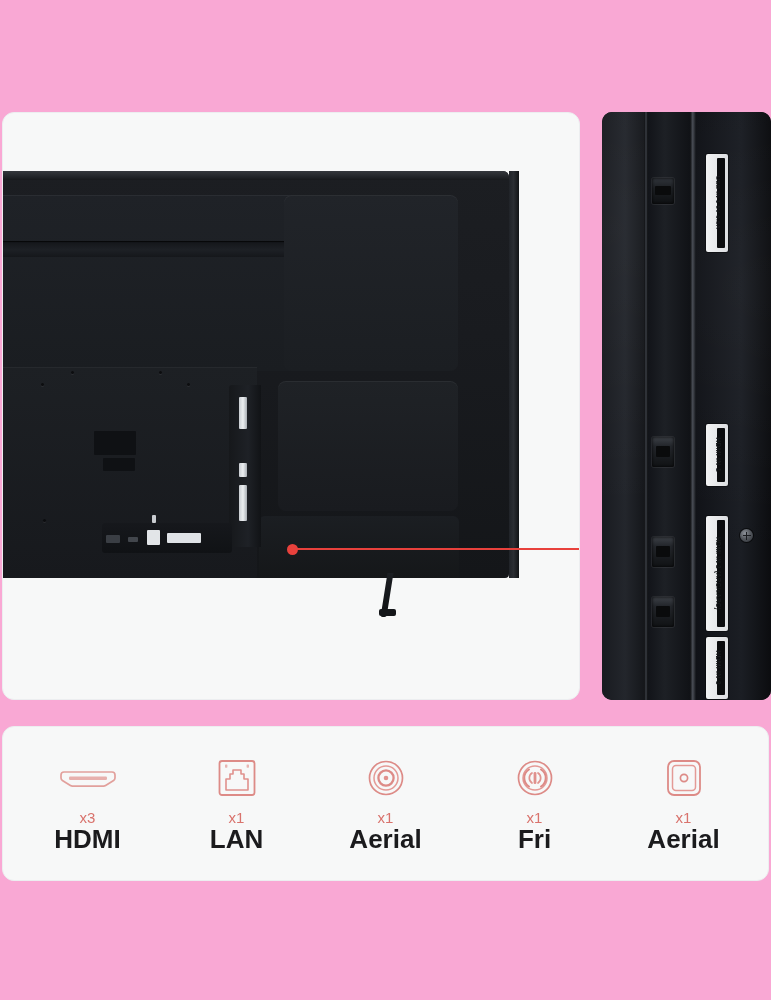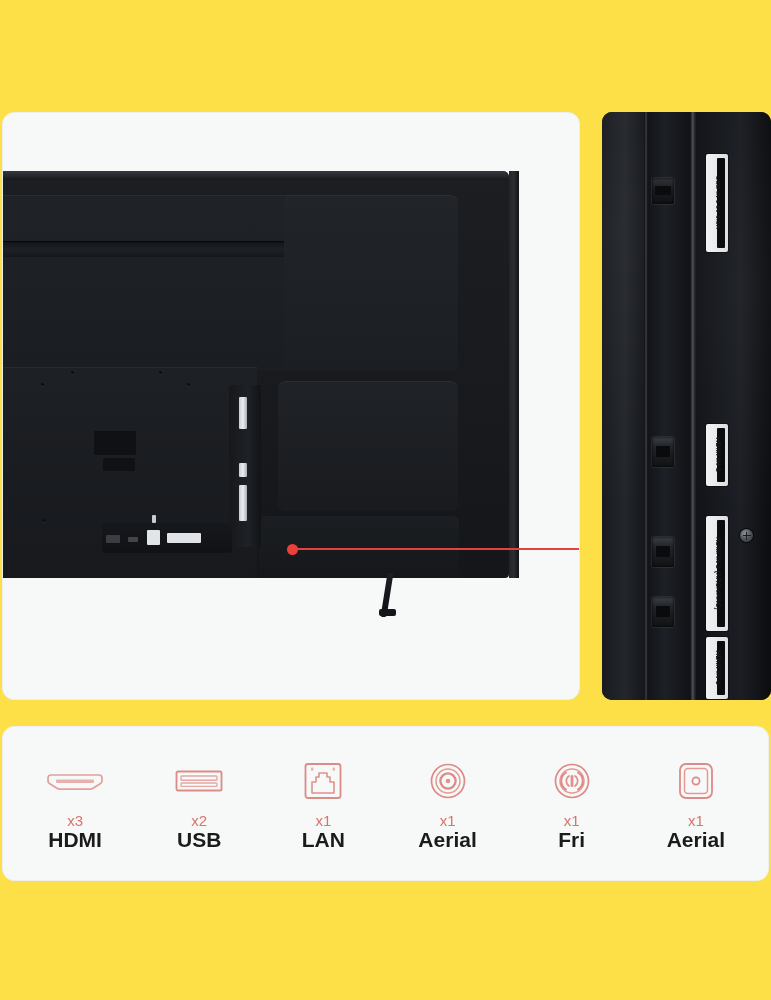--- a/index.html
+++ b/index.html
@@ -9,21 +9,21 @@
     width: 771px;
     height: 1000px;
     overflow: hidden;
     font-family: "Liberation Sans", sans-serif;
   }
 
   #root {
     position: relative;
     width: 771px;
     height: 1000px;
-    background: #fde047;
+    background: #f9a8d4;
   }
 
   
   .top-row {
     position: absolute;
     left: 0px;
     top: 112px;
     width: 771px;
     height: 590px;
   }
@@ -405,21 +405,21 @@
   }
   .port-count {
     margin-top: 9px;
     font-size: 15px;
     color: #d9736d;
     font-family: "Liberation Sans", sans-serif;
     line-height: 1;
   }
   .port-label {
     margin-top: 1px;
-    font-size: 21px;
+    font-size: 26px;
     font-weight: 700;
     color: #1b1b1d;
     font-family: "Liberation Sans", sans-serif;
     line-height: 1;
   }
 </style>
 </head>
 <body>
 
 <div id="root">
@@ -517,31 +517,20 @@
       <div class="port-icon">
         <svg width="56" height="32" viewBox="0 0 56 32" fill="none">
           <path d="M4 10 h48 a3 3 0 0 1 3 3 v3 a3 3 0 0 1 -1.4 2.5 l-8 5 a4 4 0 0 1 -2.1 .6 h-31 a4 4 0 0 1 -2.1 -.6 l-8 -5 A3 3 0 0 1 1 16 v-3 a3 3 0 0 1 3 -3 z" stroke="#e2a09c" stroke-width="1.7" fill="none"></path>
           <rect x="9" y="14.5" width="38" height="3.4" rx="1.2" fill="#e7b0ad"></rect>
         </svg>
       </div>
       <div class="port-count">x3</div>
       <div class="port-label">HDMI</div>
     </div>
 
-    <div class="port-item">
-      <div class="port-icon">
-        <svg width="50" height="32" viewBox="0 0 50 32" fill="none">
-          <rect x="2.5" y="6.5" width="45" height="19" rx="1.6" stroke="#dd8b87" stroke-width="1.8" fill="none"></rect>
-          <rect x="7" y="11" width="36" height="4.2" rx="0.8" stroke="#e6a8a4" stroke-width="1.4" fill="none"></rect>
-          <rect x="7" y="18" width="36" height="3.4" rx="0.8" stroke="#e6a8a4" stroke-width="1.4" fill="none"></rect>
-        </svg>
-      </div>
-      <div class="port-count">x2</div>
-      <div class="port-label">USB</div>
-    </div>
 
     <div class="port-item">
       <div class="port-icon">
         <svg width="40" height="40" viewBox="0 0 40 40" fill="none">
           <rect x="2.5" y="3" width="35" height="34" rx="2.5" stroke="#dd8b87" stroke-width="1.8" fill="none"></rect>
           <path d="M9 32 v-11 h4 v-5 h3 v-4 h8 v4 h3 v5 h4 v11 z" stroke="#e0918d" stroke-width="1.6" fill="none" stroke-linejoin="round"></path>
           <rect x="8" y="6.5" width="2.4" height="3.2" rx="0.6" fill="#e9b4b1"></rect>
           <rect x="29.6" y="6.5" width="2.4" height="3.2" rx="0.6" fill="#e9b4b1"></rect>
         </svg>
       </div>

